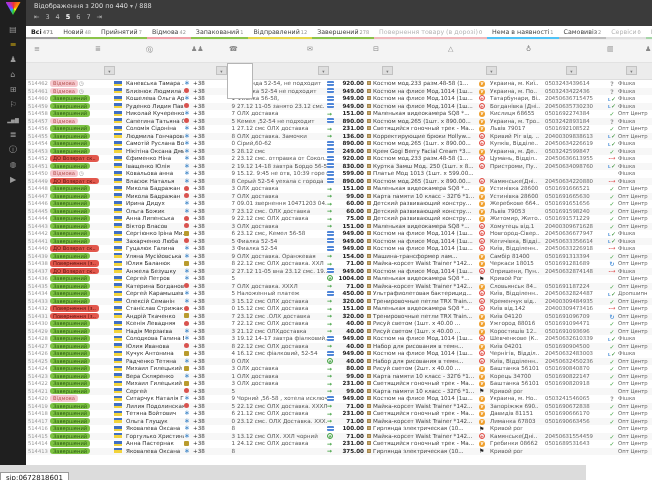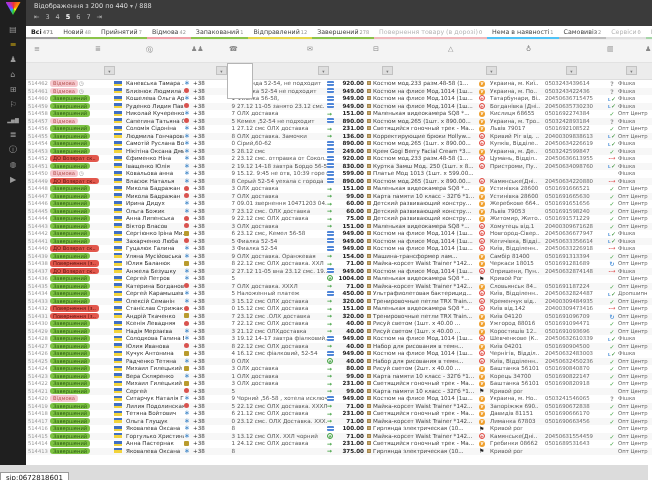--- a/index.html
+++ b/index.html
@@ -77,21 +77,21 @@
   .ttn{color:#666;font-size:5.4px;}
   .ts{font-size:6px;font-weight:bold;text-align:center;}
   .ts-ok{color:#3fa43f;}
   .ts-rcv{color:#2e8b2e;}
   .ts-rcv::before{content:"L";color:#4a90d9;font-size:4px;font-weight:bold;margin-right:0.5px;}
   .ts-q{color:#999;}
   .ts-arr{color:#e05b5b;font-size:5.5px;}
   .ts-ref{color:#4a90d9;}
   .co{color:#666;font-size:5.3px;}
   
-  .statusbar{position:fixed;left:0;bottom:0;width:648px;height:15px;background:#dcdcdc;}
+  .statusbar{position:fixed;left:0;bottom:0;width:586px;height:15px;background:#dcdcdc;}
   .sip{display:inline-block;background:#fff;border:1px solid #9a9a9a;font-size:7px;color:#111;
        padding:1px 5px;margin:0;}
 </style>
 </head>
 <body>
 
 <div class="app">
   <aside class="sidebar">
     <div class="logo"></div>
     <div id="side-icons">

